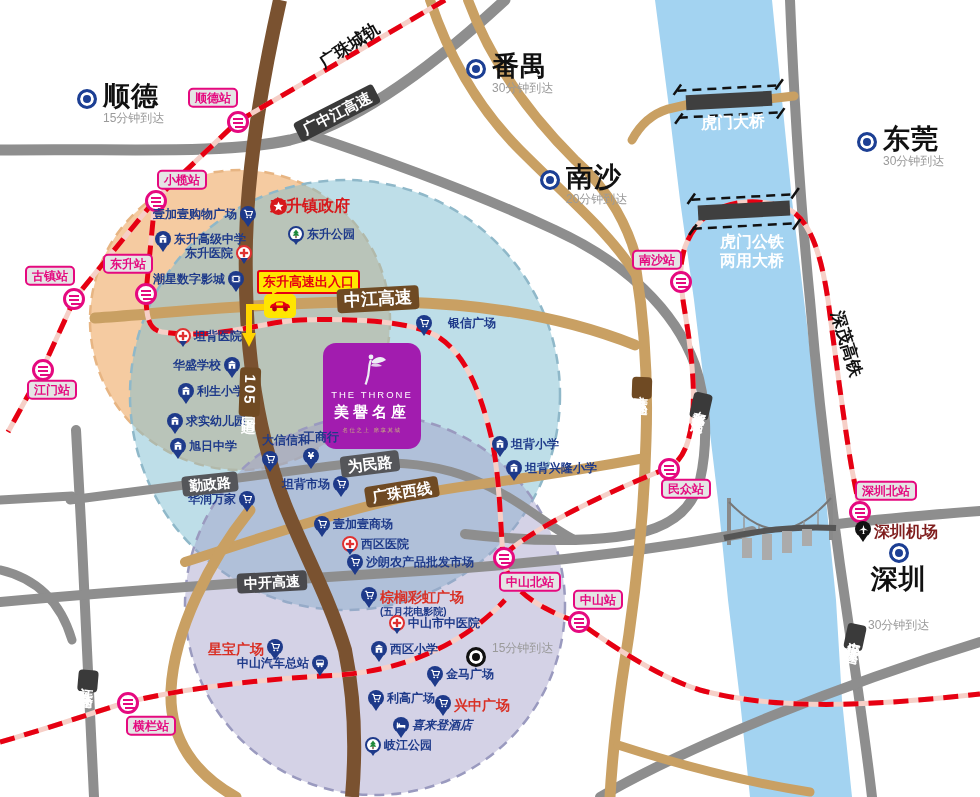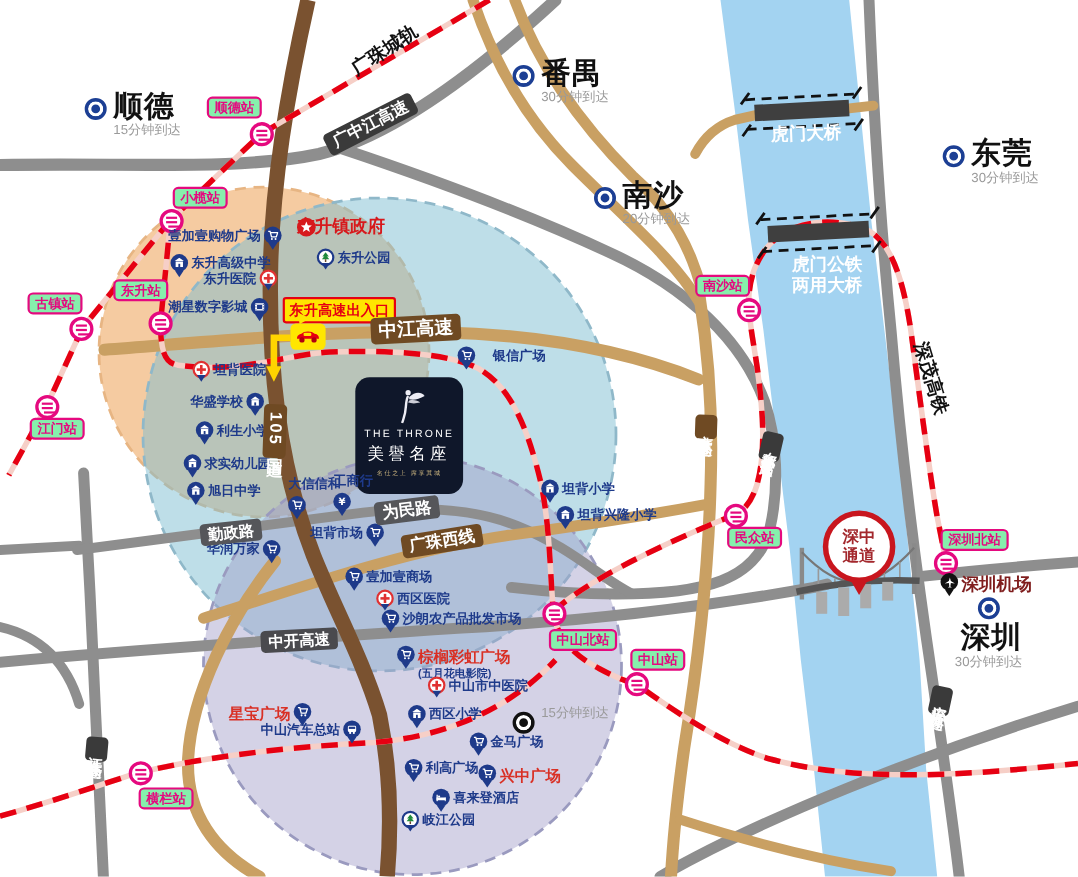--- a/index.html
+++ b/index.html
@@ -8,27 +8,27 @@
   #base-svg{position:absolute;left:0;top:0;}
   
   .city{position:absolute;display:flex;align-items:flex-start;gap:6px;white-space:nowrap;}
   .city .dot{width:14px;height:14px;border-radius:50%;margin-top:7px;
     box-shadow:inset 0 0 0 3px #fff;border:3px solid currentColor;background:currentColor;}
   .city .txt{display:flex;flex-direction:column;line-height:1.05;}
   .city .name{font-size:27px;font-weight:bold;color:#111;letter-spacing:1px;}
   .city .eta{font-size:12px;color:#9a9a9a;margin-top:2px;}
   .city.dot-top{flex-direction:column;align-items:center;gap:2px;}
   .city.dot-top .dot{margin-top:0;}
-  .city.dot-top .txt{align-items:flex-end;}
+  .city.dot-top .txt{align-items:center;gap:24px;}
   
   .st-icon{position:absolute;width:22px;height:22px;border-radius:50%;background:#fff;
     border:3px solid #E5097F;box-sizing:border-box;}
   .st-icon::before{content:'';position:absolute;left:3px;top:4px;width:10px;height:2px;
     background:#E5097F;box-shadow:0 4px 0 0 #E5097F,2px 8px 0 0 #E5097F;}
-  .st-label{position:absolute;background:#86efac;border:2px solid #E5097F;border-radius:5px;
+  .st-label{position:absolute;background:#e5e5e5;border:2px solid #E5097F;border-radius:5px;
     color:#E5097F;font-size:12px;font-weight:bold;padding:1px 5px;white-space:nowrap;line-height:1.2;}
   
   .poi{position:absolute;display:flex;align-items:flex-start;gap:3px;white-space:nowrap;}
   .poi .lbl{font-size:12px;font-weight:bold;color:#1E3A8A;line-height:1.15;padding-top:2px;}
   .poi .lbl.red{color:#D93025;font-size:14px;}
   .poi .sub{font-size:10px;font-weight:bold;color:#1E3A8A;}
   .pin{position:relative;width:16px;height:16px;border-radius:50%;background:#1E3A8A;
     display:flex;align-items:center;justify-content:center;flex:none;}
   .pin::after{content:'';position:absolute;left:50%;bottom:-5px;transform:translateX(-50%);
     border:4px solid transparent;border-bottom:0;border-top:6px solid #1E3A8A;}
@@ -54,24 +54,24 @@
     border-top:9px solid #FFE600;transform:rotate(25deg);}
   .car-box{position:absolute;width:32px;height:24px;background:#FFE600;border-radius:5px;
     display:flex;align-items:center;justify-content:center;}
   
   .channel{position:absolute;width:56px;height:56px;border-radius:50%;background:#fff;
     border:5px solid #C8161E;box-sizing:content-box;display:flex;align-items:center;justify-content:center;
     text-align:center;font-size:15px;font-weight:bold;color:#A3282D;line-height:1.15;}
   .channel::after{content:'';position:absolute;left:50%;bottom:-16px;transform:translateX(-50%);
     border:8px solid transparent;border-bottom:0;border-top:14px solid #C8161E;}
   
-  .project{position:absolute;background:#0f172a;border-radius:13px;display:flex;flex-direction:column;
+  .project{position:absolute;background:#a21caf;border-radius:13px;display:flex;flex-direction:column;
     align-items:center;justify-content:flex-start;padding-top:10px;box-sizing:border-box;text-align:center;}
   .project .en{color:#fff;font-size:9.5px;letter-spacing:2px;margin-top:4px;white-space:nowrap;}
-  .project .cn{color:#fff;font-size:15px;font-weight:normal;letter-spacing:4px;margin-top:3px;white-space:nowrap;}
+  .project .cn{color:#fff;font-size:15px;font-weight:bold;letter-spacing:4px;margin-top:3px;white-space:nowrap;}
   .project .tag{color:#C9B37E;font-size:5.5px;letter-spacing:1.5px;margin-top:5px;white-space:nowrap;}
 </style>
 </head>
 <body>
 
 <div id="map-root">
 
   <svg id="base-svg" width="980" height="797" viewBox="0 0 980 797">
 
     <circle cx="240" cy="320" r="150" fill="rgba(240,175,110,0.65)" stroke="#E7B583" stroke-width="2.5" stroke-dasharray="10 7"></circle>
@@ -194,26 +194,20 @@
   <div class="exit-label" id="exit-label" style="left: 257px; top: 270px;">东升高速出入口</div>
   <div class="car-box" id="car-box" style="left: 264px; top: 294px;">
     <svg width="24" height="14" viewBox="0 0 24 14">
       <path d="M2,9 C2,6 4,5 6,4.5 C8,1.5 16,1.5 18,4.5 C21,5 22,6.5 22,9 L2,9 Z" fill="#E60012"></path>
       <rect x="8" y="3.5" width="7" height="3" rx="1" fill="#FFE600"></rect>
       <circle cx="6.5" cy="10" r="2.4" fill="#B00010"></circle>
       <circle cx="17.5" cy="10" r="2.4" fill="#B00010"></circle>
     </svg>
   </div>
 
-  <div class="channel" id="channel-bubble" style="left: 748px; top: 464px;">
-    <div>
-      <div>深中</div>
-      <div>通道</div>
-    </div>
-  </div>
 
   <div id="markers">
       <div class="city" style="left: 77px; top: 82px; color: rgb(28, 63, 148);">
         <div class="dot"></div>
         <div class="txt">
           <div class="name">顺德</div>
           <div class="eta">15分钟到达</div>
         </div>
       </div>
       <div class="city" style="left: 466px; top: 52px; color: rgb(28, 63, 148);">
@@ -527,21 +521,21 @@
       <div class="poi" style="left: 435px; top: 695px;">
         <div class="pin">
           <svg width="10" height="10" viewBox="0 0 12 12">
             <path d="M1,1.5 h2 l1.6,6 h5.2 l1.6,-4.5 h-7.6" stroke="#fff" stroke-width="1.4" fill="none"></path>
             <circle cx="5" cy="10" r="1.1" fill="#fff"></circle>
             <circle cx="9" cy="10" r="1.1" fill="#fff"></circle>
           </svg>
         </div>
         <div class="lbl red">兴中广场</div>
       </div>
-      <div class="poi" style="left: 393px; top: 717px;">
+      <div class="poi" style="left: 393px; top: 717px; font-style: italic;">
         <div class="pin">
           <svg width="10" height="10" viewBox="0 0 12 12">
             <rect x="1" y="6" width="10" height="3" fill="#fff"></rect>
             <rect x="1" y="3" width="1.4" height="7" fill="#fff"></rect>
             <circle cx="3.8" cy="5" r="1.2" fill="#fff"></circle>
             <rect x="10" y="6" width="1" height="4" fill="#fff"></rect>
           </svg>
         </div>
         <div class="lbl">喜来登酒店</div>
       </div>

